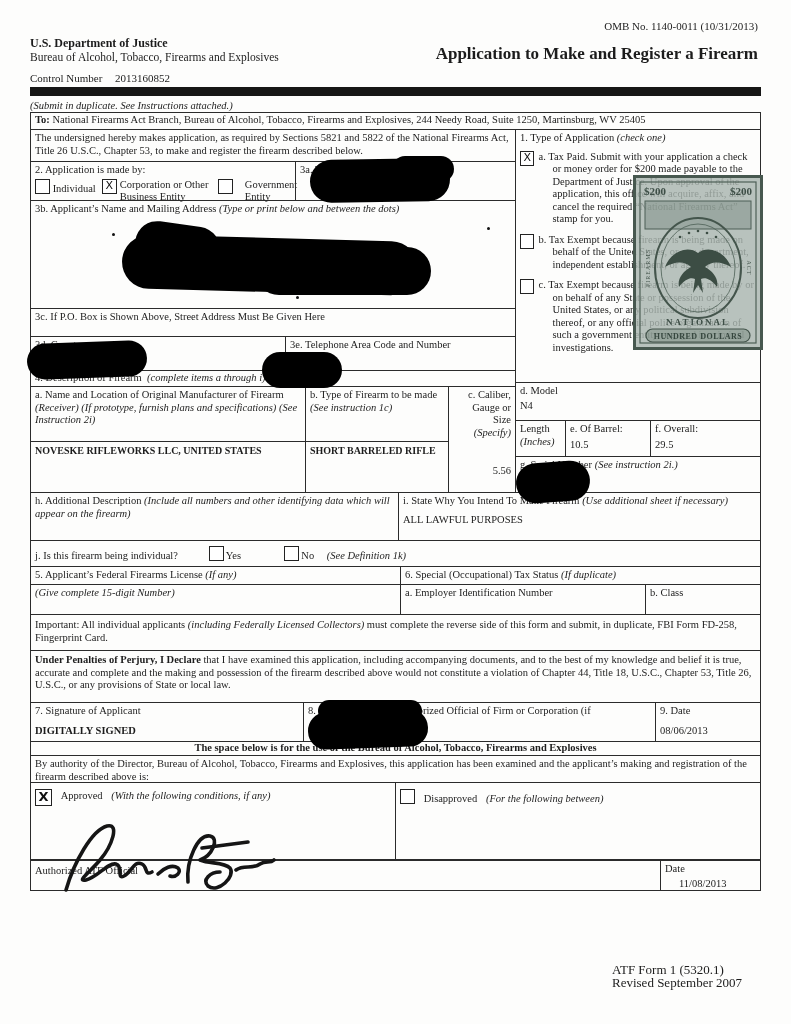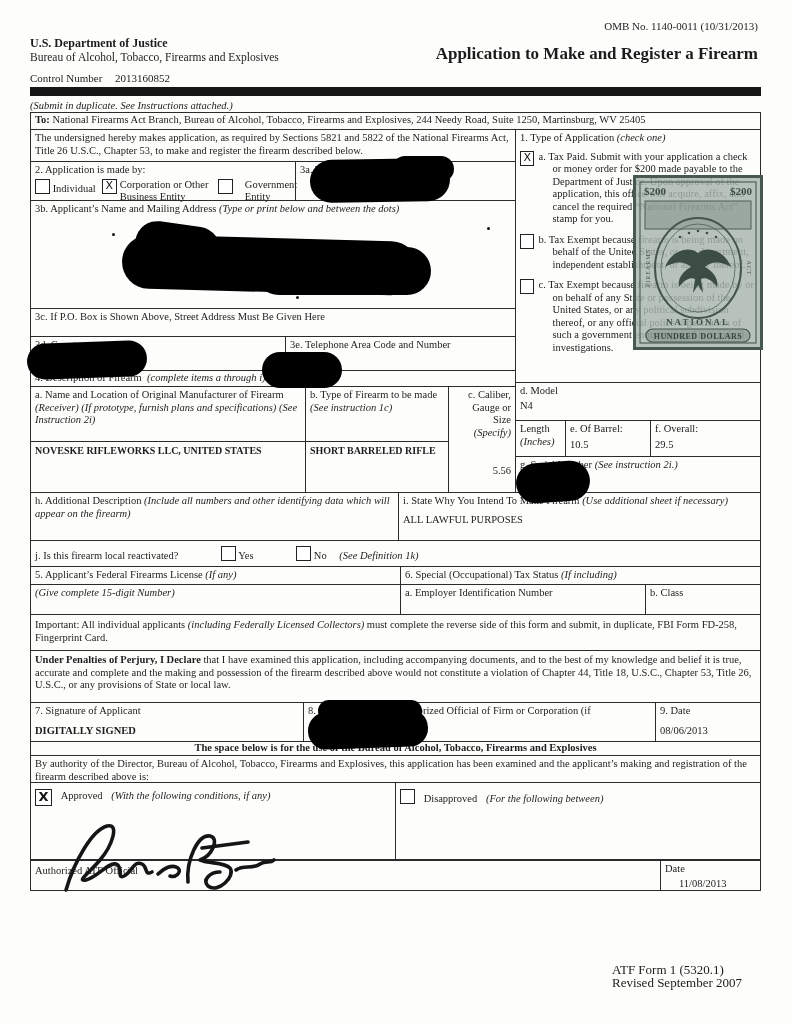--- a/index.html
+++ b/index.html
@@ -150,33 +150,33 @@
 
   <div class="cell" style="left:30px;top:492px;width:369px;height:49px;">
     <span>h. Additional Description </span><span class="it">(Include all numbers and other identifying data which will appear on the firearm)</span>
   </div>
   <div class="cell" style="left:398px;top:492px;width:363px;height:49px;">
     <span>i. State Why You Intend To Make Firearm </span><span class="it">(Use additional sheet if necessary)</span>
     <div style="margin-top:6px;">ALL LAWFUL PURPOSES</div>
   </div>
 
   <div class="cell" style="left:30px;top:540px;width:731px;height:27px;padding-top:5px;">
-    <span>j.  Is this firearm local reactivated?</span>
-    <span style="margin-left:40px;"><span class="cb"></span>
+    <span>j.  Is this firearm being individual?</span>
+    <span style="margin-left:28px;"><span class="cb"></span>
     <span>Yes</span></span>
     <span style="margin-left:40px;"><span class="cb"></span>
     <span>No</span></span>
     <span class="it" style="margin-left:10px;">(See Definition 1k)</span>
   </div>
 
   <div class="cell" style="left:30px;top:566px;width:371px;height:19px;padding-top:2px;">
     <span>5. Applicant’s Federal Firearms License </span><span class="it">(If any)</span>
   </div>
   <div class="cell" style="left:400px;top:566px;width:361px;height:19px;padding-top:2px;">
-    <span>6. Special (Occupational) Tax Status </span><span class="it">(If including)</span>
+    <span>6. Special (Occupational) Tax Status </span><span class="it">(If duplicate)</span>
   </div>
   <div class="cell it" style="left:30px;top:584px;width:371px;height:31px;">
     <span>(Give complete 15-digit Number)</span>
   </div>
   <div class="cell" style="left:645px;top:584px;width:116px;height:31px;">
     <span>b. Class</span>
   </div>
   <div class="cell" style="left:400px;top:584px;width:246px;height:31px;">
     <span>a. Employer Identification Number</span>
   </div>

